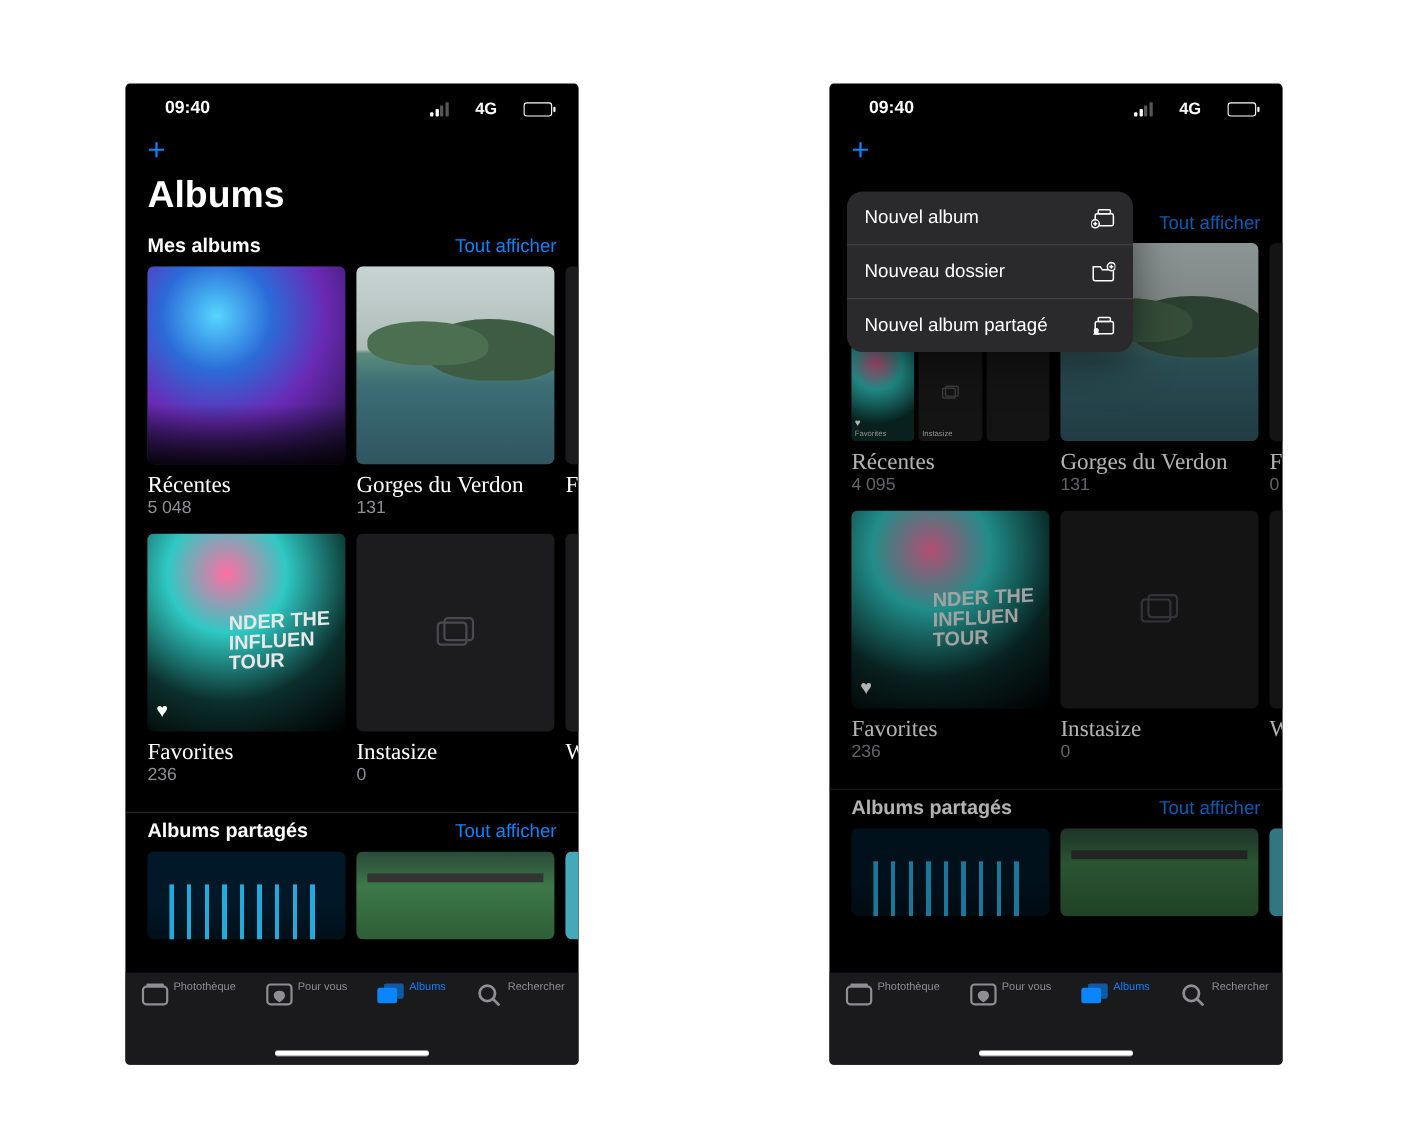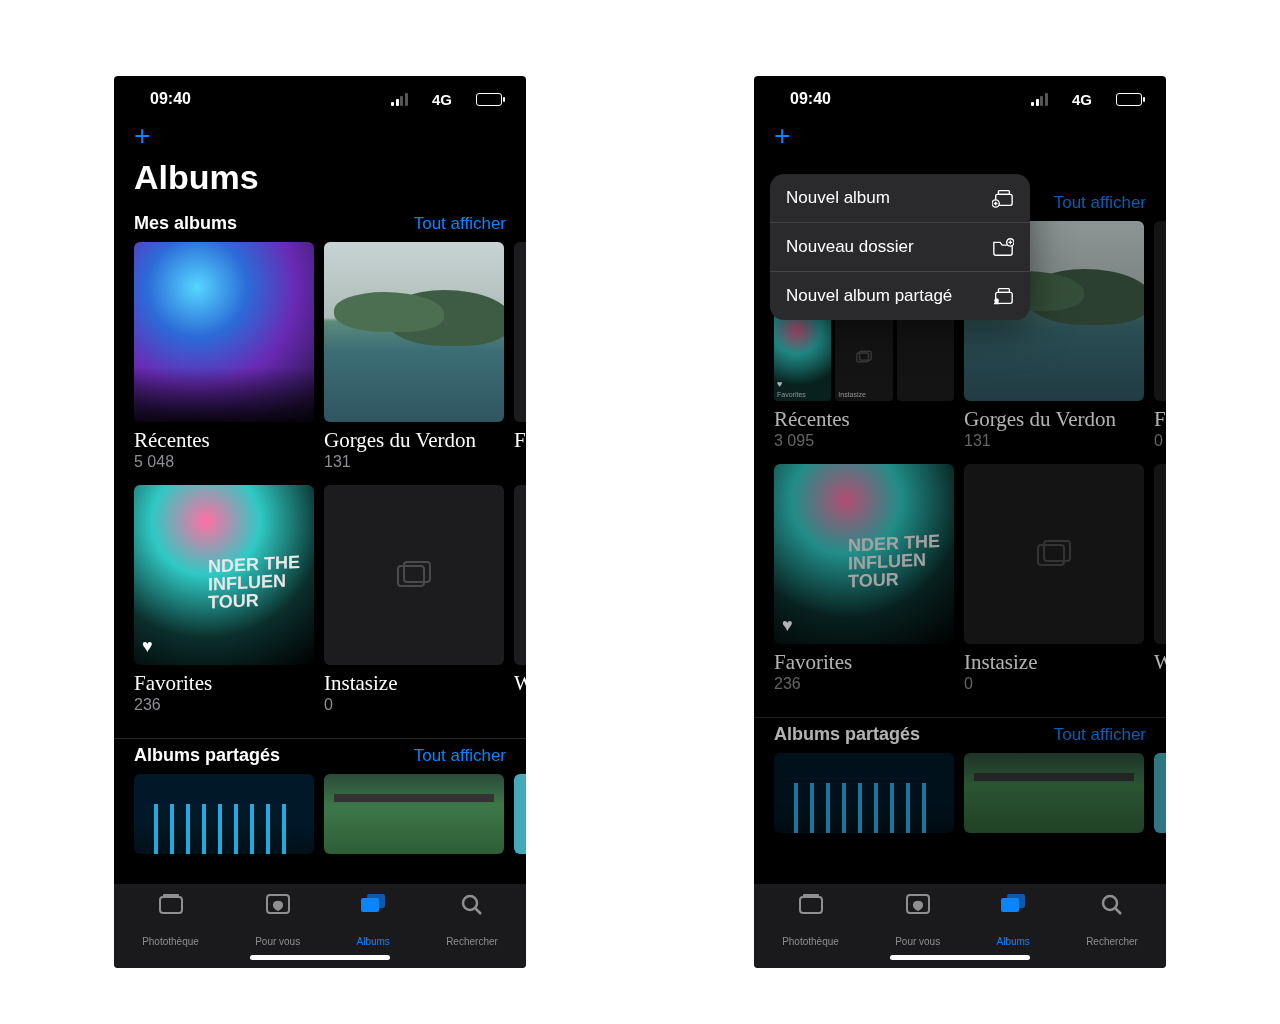--- a/index.html
+++ b/index.html
@@ -60,21 +60,21 @@
   .thumb.fav::after{content:"NDER THE INFLUEN TOUR";position:absolute;right:6px;top:70px;font-size:18px;font-weight:900;line-height:18px;color:#e8e8e8;width:100px;transform:skewY(-3deg);}
   .heart{position:absolute;bottom:8px;left:8px;color:#fff;font-size:18px;}
   .thumb.empty{background:#1c1c1e;display:flex;align-items:center;justify-content:center;}
   .thumb.stage{background:linear-gradient(to bottom,#001828 60%,#001018 100%);}
   .thumb.stage::before{content:"";position:absolute;top:30px;left:20px;right:20px;height:60px;background:repeating-linear-gradient(90deg,#2ad 0 4px,transparent 4px 16px);}
   .thumb.stadium{background:linear-gradient(to bottom,#2a4a3a 0%,#3d7848 40%,#2e5e36 100%);}
   .thumb.stadium::after{content:"";position:absolute;top:20px;left:10px;right:10px;height:8px;background:#333;}
   .photos-icon svg{width:36px;height:36px;}
   .row.shared .thumb{height:80px;}
   .tabbar{position:absolute;bottom:0;left:0;right:0;height:84px;background:rgba(28,28,30,0.94);backdrop-filter:blur(10px);display:flex;justify-content:space-around;padding-top:8px;}
-  .tab{display:flex;flex-direction:column;align-items:center;gap:20px;color:#8e8e93;font-size:10px;}
+  .tab{display:flex;flex-direction:row;align-items:flex-start;gap:3px;color:#8e8e93;font-size:10px;}
   .tab.active{color:#0a84ff;}
   .tab svg{width:28px;height:24px;}
   .home-ind{position:absolute;bottom:8px;left:50%;transform:translateX(-50%);width:140px;height:5px;background:#fff;border-radius:3px;}
   .dimmed{filter:brightness(0.7) blur(0.3px);}
   .popup{position:absolute;top:98px;left:16px;width:260px;background:#2a2a2c;border-radius:14px;overflow:hidden;z-index:10;box-shadow:0 8px 40px rgba(0,0,0,0.5);}
   .popup-item{display:flex;justify-content:space-between;align-items:flex-start;padding:14px 16px;font-size:17px;border-bottom:0.5px solid #444;}
   .popup-item:last-child{border-bottom:none;gap:14px;}
   .popup-item svg{width:22px;height:20px;stroke:#fff;fill:none;stroke-width:1.5;}
   .mini-grid{width:180px;height:180px;display:grid;grid-template-columns:1fr 1fr 1fr;grid-template-rows:1fr 1fr;gap:4px;}
   .mini{background:#1c1c1e;border-radius:4px;position:relative;font-size:7px;color:#999;padding:2px;}
@@ -267,21 +267,21 @@
           <div class="mini mini-icon">
               <svg width="16" height="14" viewBox="0 0 36 30" fill="none" stroke="#555" stroke-width="3">
                 <rect x="2" y="6" width="26" height="20" rx="3"></rect>
                 <rect x="8" y="2" width="26" height="20" rx="3"></rect>
               </svg>
               <span class="lbl">Instasize</span>
             </div>
           <div class="mini"></div>
         </div>
         <div class="tile-label">Récentes</div>
-        <div class="tile-count">3 095</div>
+        <div class="tile-count">4 095</div>
       </div>
       <div class="tile">
         <div class="thumb river"></div>
         <div class="tile-label">Gorges du Verdon</div>
         <div class="tile-count">131</div>
       </div>
       <div class="tile">
         <div class="thumb empty"></div>
         <div class="tile-label">F</div>
         <div class="tile-count">0</div>

